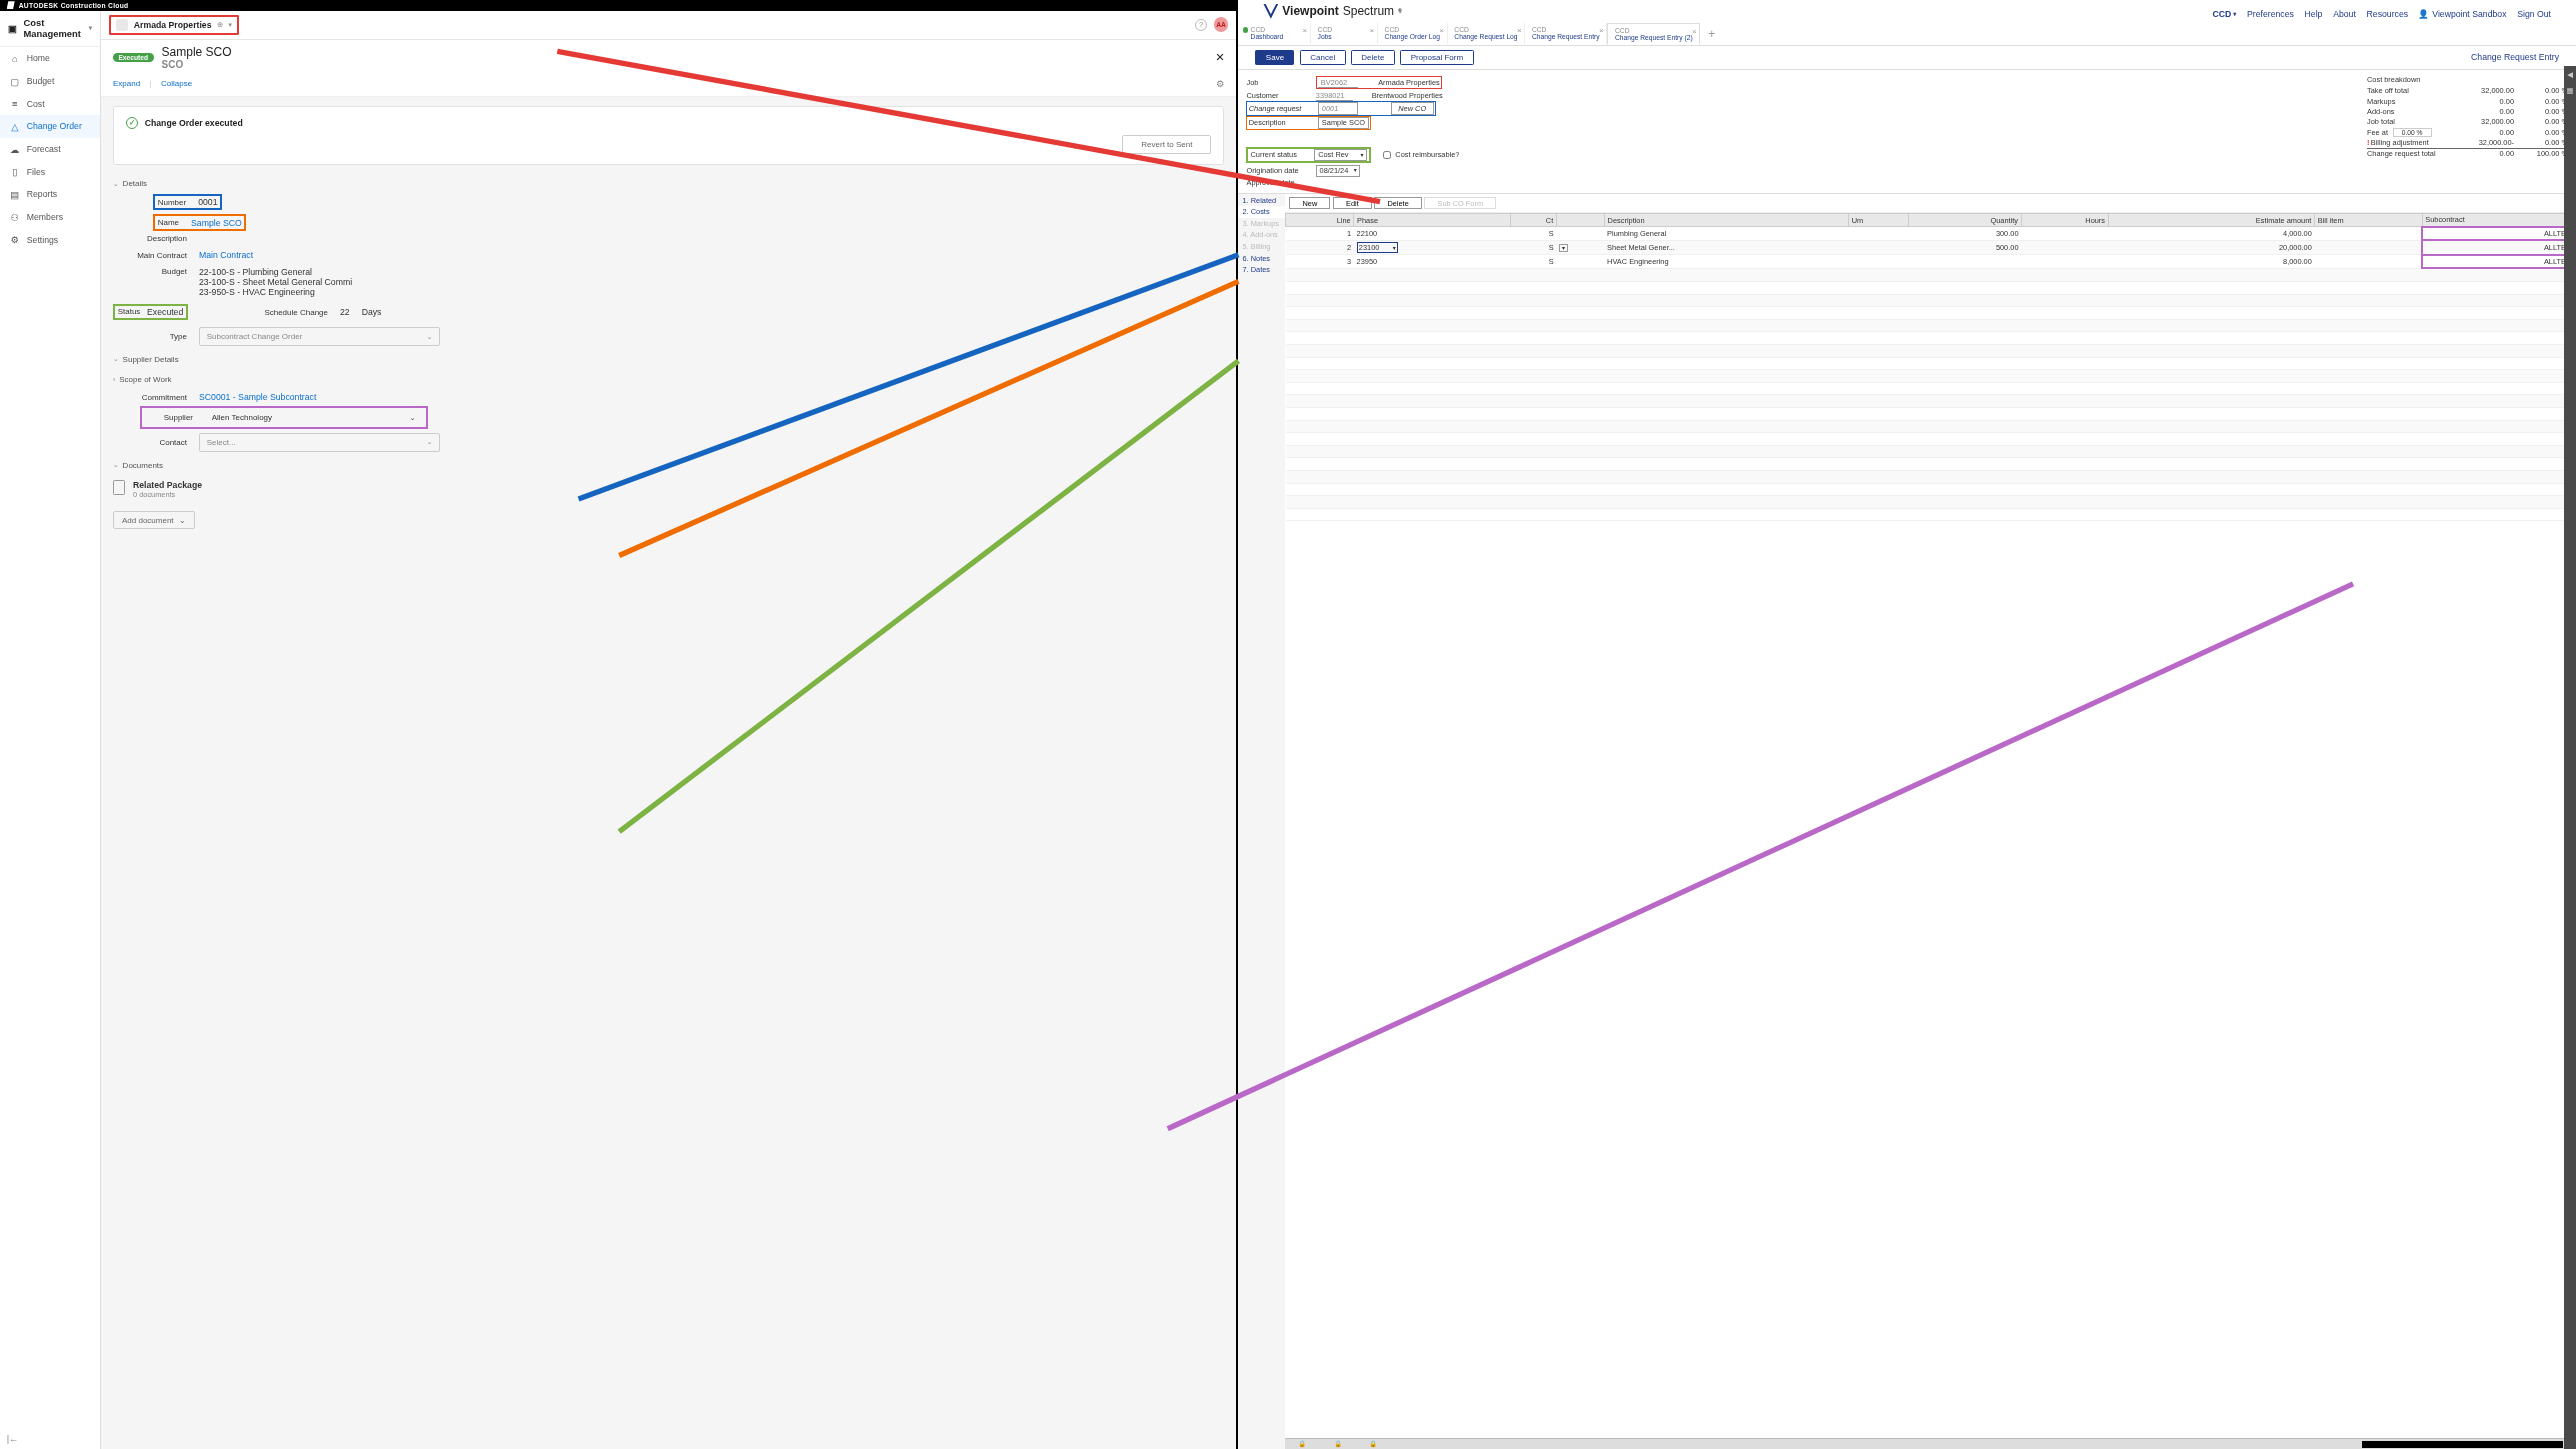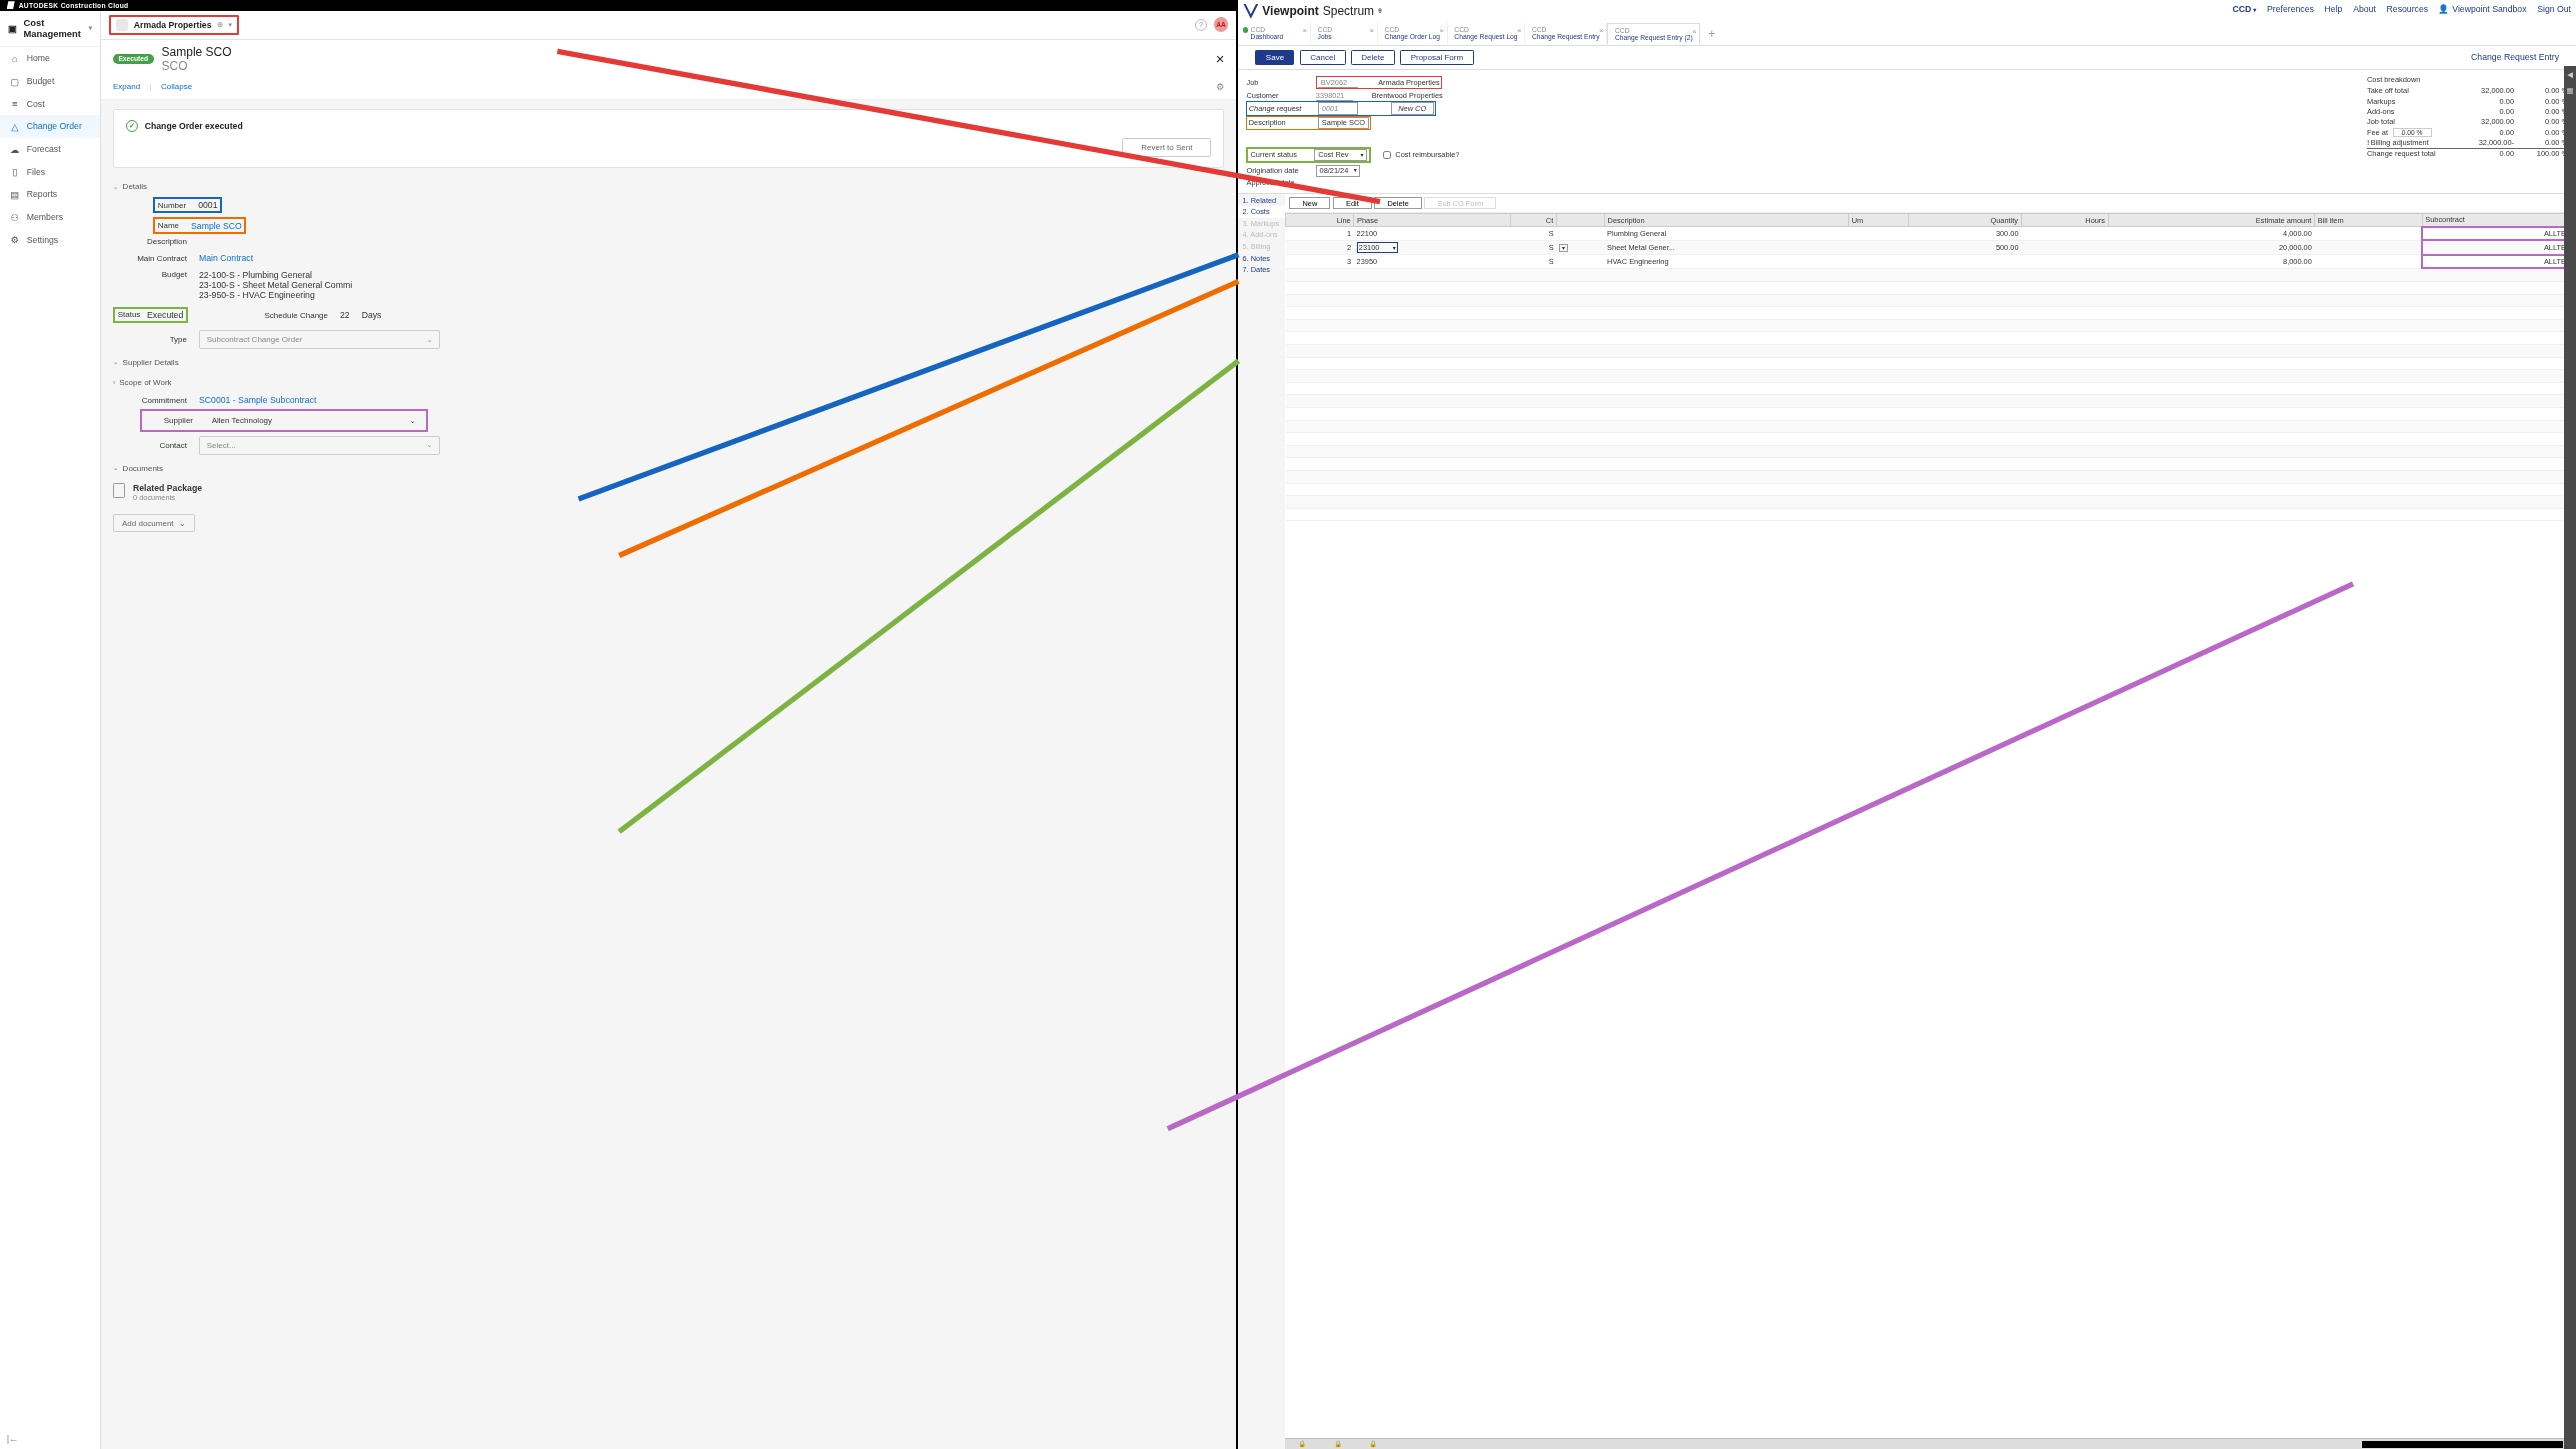--- a/index.html
+++ b/index.html
@@ -27,21 +27,21 @@
 .project-chip .pc-name { font-weight: 600; color: #222; }
 .project-chip .globe { font-size: 7.4px; color: #888; }
 .project-chip .caret { font-size: 6.7px; color: #888; }
 .topbar-spacer { flex: 1; }
 .help-ic { width: 12px; height: 12px; border: 0.7px solid #bbb; border-radius: 50%; display: flex; align-items: center; justify-content: center; font-size: 7.4px; color: #888; }
 .avatar { width: 14.8px; height: 14.8px; background: #ef9a9a; border-radius: 50%; display: flex; align-items: center; justify-content: center; font-size: 6.7px; font-weight: 600; color: #b71c1c; }
 
 .titlebar { display: flex; align-items: center; padding: 5.4px 12px; background: #fff; gap: 8px; }
 .badge-exec { background: #43a047; color: #fff; font-size: 6.7px; font-weight: 600; padding: 1.3px 5.4px; border-radius: 6.7px; }
 .title-block .title { font-size: 12px; font-weight: 500; color: #222; }
-.title-block .sub { font-size: 12px; color: #888; }
+.title-block .sub { font-size: 10px; color: #888; font-weight: bold; }
 .close-x { margin-left: auto; font-size: 14.8px; color: #222; cursor: pointer; }
 
 .actionbar { display: flex; align-items: center; padding: 2.7px 12px 6.7px; background: #fff; gap: 9.4px; font-size: 8px; border-bottom: 0.7px solid #eee; }
 .actionbar a { color: #0b6fce; cursor: pointer; }
 .actionbar .sep { color: #ccc; }
 .actionbar .gear { margin-left: auto; color: #888; font-size: 9.4px; }
 
 .content { flex: 1; overflow-y: auto; padding: 9.4px 12px; }
 .card { background: #fff; border: 0.7px solid #e0e0e0; border-radius: 2.7px; padding: 9.4px 12px; margin-bottom: 9.4px; }
 .co-exec { display: flex; align-items: center; gap: 6.7px; font-weight: 600; color: #222; }
@@ -61,21 +61,21 @@
 .box-purple { border: 2px solid #ba68c8; padding: 1.3px 4px; }
 .dd { border: 0.7px solid #ccc; border-radius: 2px; padding: 4px 6.7px; flex: 1; display: flex; align-items: center; justify-content: space-between; color: #888; font-size: 8px; max-width: 241px; }
 .dd .caret { font-size: 6.7px; }
 
 .doc-pkg { display: flex; gap: 8px; align-items: flex-start; padding: 5.4px 0; }
 .doc-ic { width: 12px; height: 14.8px; border: 1px solid #999; border-radius: 1.3px; }
 .add-doc { border: 0.7px solid #ccc; padding: 3.4px 8px; border-radius: 2px; font-size: 8px; color: #666; display: inline-flex; align-items: center; gap: 5.4px; margin-top: 6.7px; }
 
 
 .viewpoint { flex: 1; height: 100%; display: flex; flex-direction: column; border-left: 2.7px solid #000; background: #fff; position: relative; }
-.vp-header { display: flex; align-items: flex-start; padding: 4px 5px; gap: 13.4px; }
+.vp-header { display: flex; align-items: flex-end; padding: 4px 25px; gap: 13.4px; }
 .vp-logo { display: flex; align-items: center; gap: 4px; font-size: 12px; font-weight: 600; color: #222; }
 .vp-logo .vmark { width: 14.8px; height: 14.8px; background: #1e3a8a; clip-path: polygon(0 0, 50% 100%, 100% 0, 85% 0, 50% 70%, 15% 0); }
 .vp-logo .light { font-weight: 400; }
 .vp-nav { margin-left: auto; display: flex; gap: 10.7px; align-items: center; font-size: 8.7px; color: #1e3a8a; }
 .vp-nav span { cursor: pointer; }
 .vp-nav .ccd-dd { font-weight: 600; display: flex; align-items: center; gap: 2px; }
 
 .vp-tabs { display: flex; align-items: center; border-bottom: 0.7px solid #ddd; padding: 0 5.4px; gap: 0; }
 .vp-tab { display: flex; flex-direction: column; padding: 2.7px 6.7px; font-size: 6.7px; color: #1e3a8a; border-right: 0.7px solid #eee; position: relative; min-width: 67px; cursor: pointer; }
 .vp-tab.active { background: #fff; border: 0.7px solid #ddd; border-bottom: 1.3px solid #fff; margin-bottom: -0.7px; }

